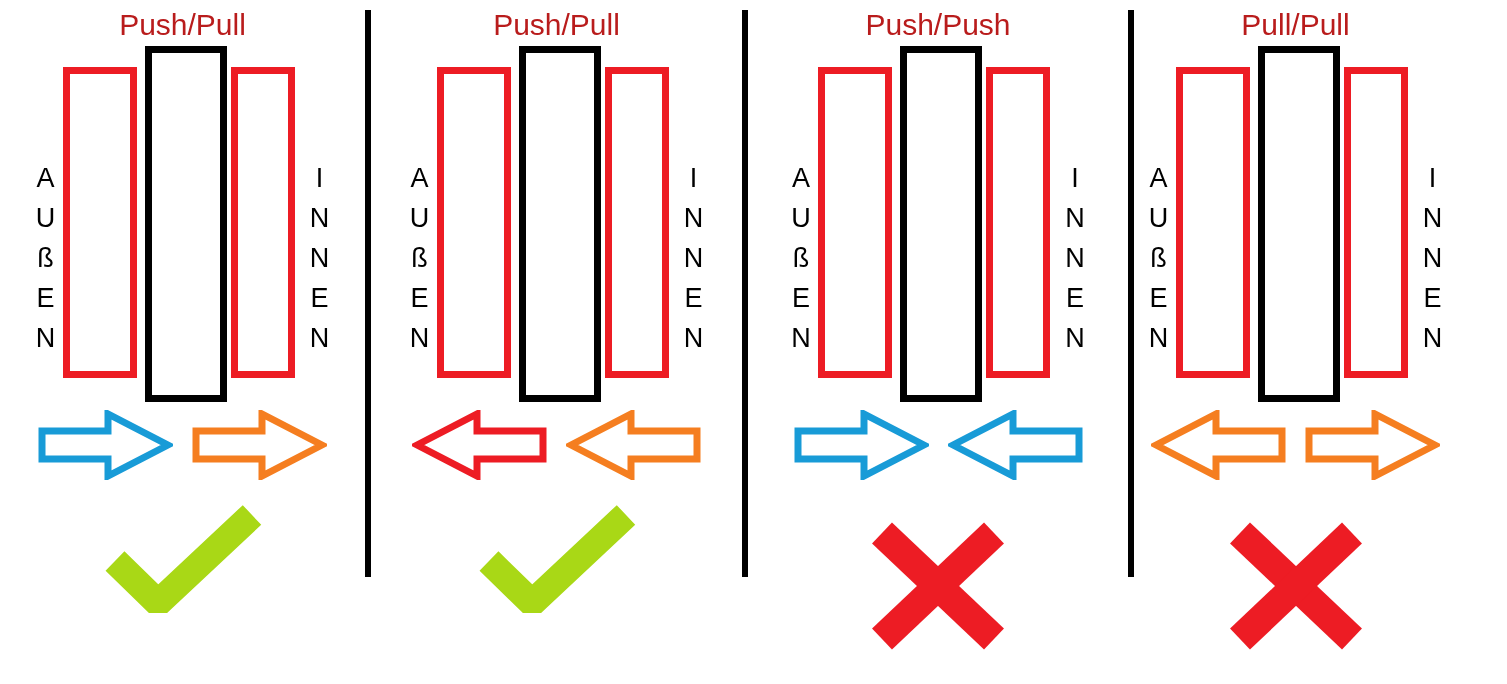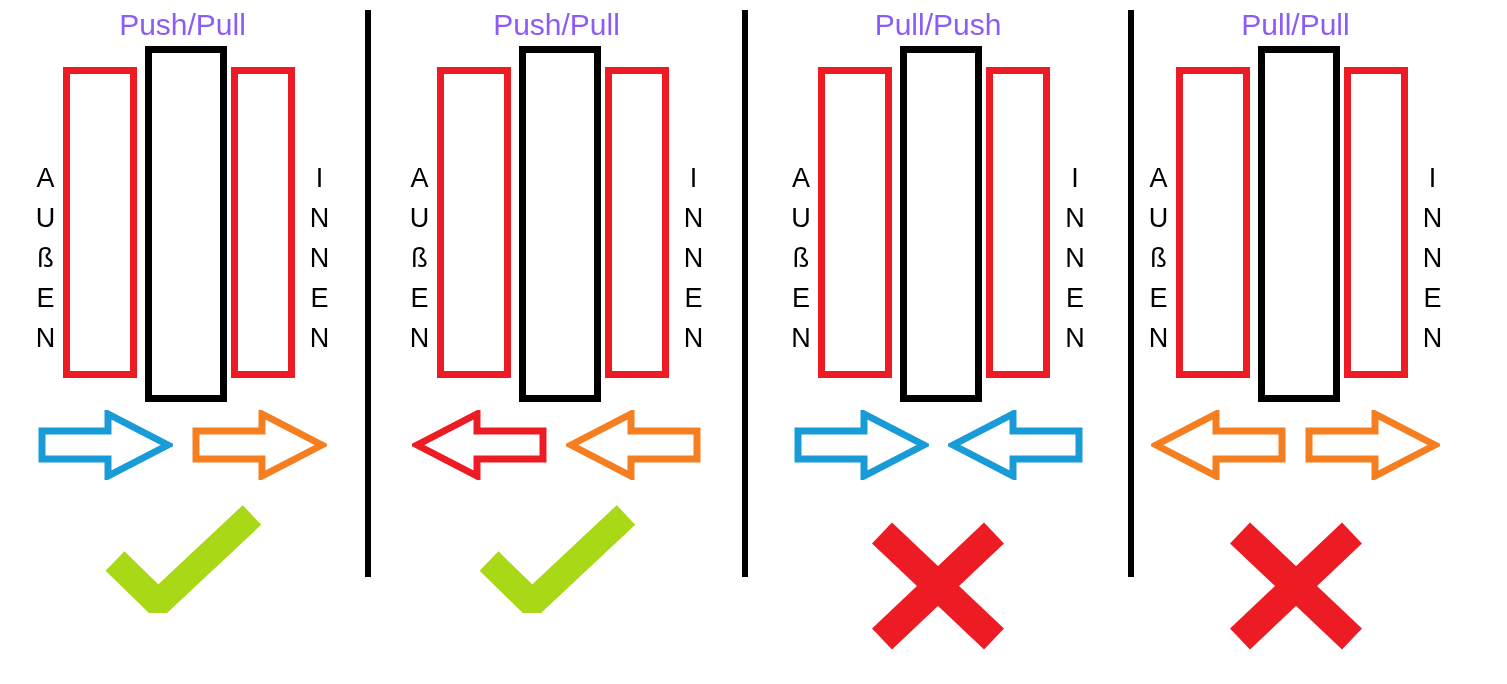--- a/index.html
+++ b/index.html
@@ -18,21 +18,21 @@
   }
   .panel{
     position:absolute;
     top:0;height:684px;
   }
   .panel .title{
     position:absolute;
     top:8px;left:0;right:0;
     text-align:center;
     font-size:30px;
-    color:#8b5cf6;
+    color:#b91c1c;
     white-space:nowrap;
   }
   .diagram{
     position:absolute;
     top:46px;left:50%;
     transform:translateX(-50%);
     width:300px;height:360px;
   }
   .label-col{
     position:absolute;
@@ -153,21 +153,21 @@
         </svg>
       </div>
     <div class="verdict">
         <svg width="158" height="108" viewBox="0 0 158 108">
           <polyline points="11,56 54,98 148,10" fill="none" stroke="#A9D816" stroke-width="27" stroke-linecap="butt" stroke-linejoin="miter"></polyline>
         </svg>
       </div>
   </div>
 
   <div class="panel" style="left: 748px; width: 380px;">
-    <div class="title">Pull/Push</div>
+    <div class="title">Push/Push</div>
     <div class="diagram">
       <div class="label-col left">
           <span>A</span>
           <span>U</span>
           <span>ß</span>
           <span>E</span>
           <span>N</span>
         </div>
       <div class="fan left"></div>
       <div class="radiator"></div>

